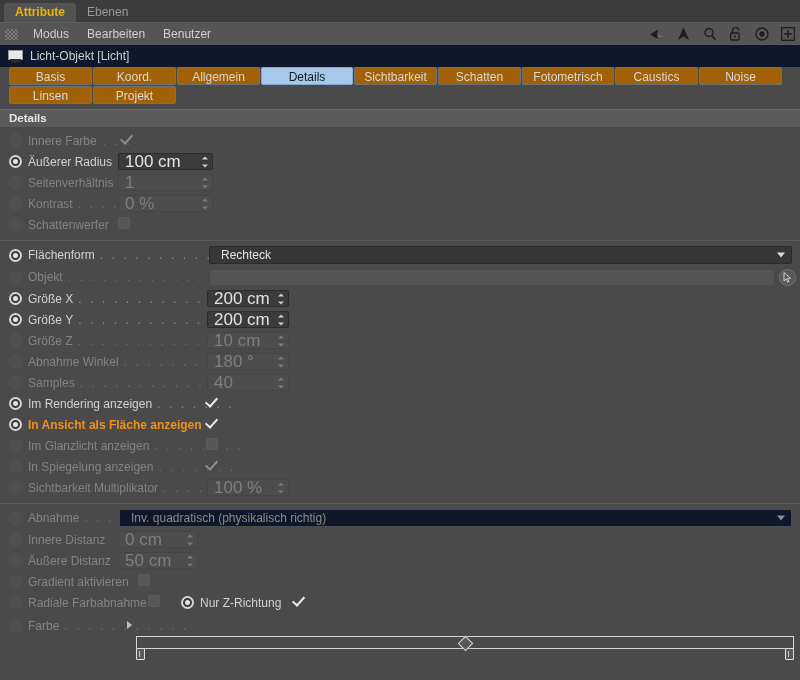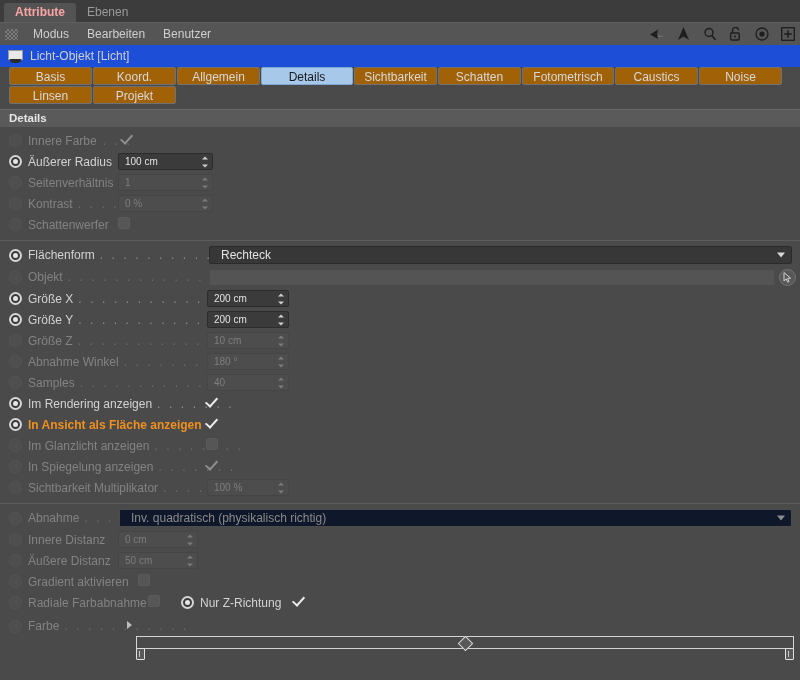--- a/index.html
+++ b/index.html
@@ -12,36 +12,36 @@
     -webkit-font-smoothing:antialiased;
   }
   .app{width:800px;height:680px;position:relative;background:#4a4a4a;}
 
   
   .toptabs{height:22px;background:#3c3c3c;display:flex;align-items:flex-end;padding-left:4px;}
   .toptab{
     height:19px;line-height:19px;padding:0 11px;font-size:12px;
     color:#9a9a9a;background:#3c3c3c;border-radius:3px 3px 0 0;
   }
-  .toptab.active{background:#535353;color:#fca5a5;font-weight:bold;}
+  .toptab.active{background:#535353;color:#eab308;font-weight:bold;}
 
   
   .menubar{height:22px;background:#555555;display:flex;align-items:center;border-top:1px solid #5e5e5e;position:relative;}
   .gripicon{width:13px;height:11px;margin-left:5px;margin-right:6px;
     background-image:
       linear-gradient(45deg,#8a8a8a 25%,transparent 25%,transparent 75%,#8a8a8a 75%),
       linear-gradient(45deg,#8a8a8a 25%,transparent 25%,transparent 75%,#8a8a8a 75%);
     background-size:4px 4px;background-position:0 0,2px 2px;opacity:.75;}
   .menuitem{padding:0 9px;font-size:12px;color:#cfcfcf;line-height:22px;}
   .menuicons{position:absolute;right:4px;top:0;height:22px;display:flex;align-items:center;gap:9px;}
   .micon{width:17px;height:17px;display:flex;align-items:center;justify-content:center;}
   .micon svg{display:block;}
 
   
-  .objhdr{height:22px;background:#1d4ed8;display:flex;align-items:center;padding-left:8px;}
+  .objhdr{height:22px;background:#0f172a;display:flex;align-items:center;padding-left:8px;}
   .objicon{width:15px;height:13px;margin-right:7px;position:relative;}
   .objicon .pane{position:absolute;left:0;top:0;width:15px;height:10px;background:#e8e8e8;border:1px solid #9a9a9a;box-sizing:border-box;}
   .objicon .base{position:absolute;left:2px;bottom:0px;width:11px;height:4px;background:#2b2b2b;border-radius:0 0 6px 6px;}
   .objtitle{font-size:12px;color:#cfcfcf;}
 
   
   .tabrows{background:#4a4a4a;padding:0 0 4px 9px;}
   .tabrow{display:flex;gap:1px;margin-bottom:1px;}
   .stab{
     height:18px;line-height:18px;text-align:center;font-size:12px;
@@ -73,21 +73,21 @@
   .dots.en{color:#8e8e8e;}
   .dots.dis{color:#6e6e6e;}
 
   
   .numf{
     height:17px;box-sizing:border-box;display:flex;align-items:center;
     border:1px solid #2c2c2c;border-radius:2px;position:relative;
   }
   .numf.en{background:#3b3b3b;}
   .numf.dis{background:#4d4d4d;border-color:#454545;}
-  .numf .val{padding-left:6px;font-size:10px;line-height:15px;}
+  .numf .val{padding-left:6px;font-size:17px;line-height:15px;}
   .numf.en .val{color:#e2e2e2;}
   .numf.dis .val{color:#7e7e7e;}
   .spin{position:absolute;right:4px;top:50%;transform:translateY(-50%);
     width:7px;height:11px;display:flex;flex-direction:column;justify-content:space-between;align-items:center;}
   .spin i{display:block;width:0;height:0;border-left:3px solid transparent;border-right:3px solid transparent;}
   .numf.en .spin i.up{border-bottom:3.5px solid #cfcfcf;}
   .numf.en .spin i.dn{border-top:3.5px solid #cfcfcf;}
   .numf.dis .spin i.up{border-bottom:3.5px solid #7c7c7c;}
   .numf.dis .spin i.dn{border-top:3.5px solid #7c7c7c;}
 

